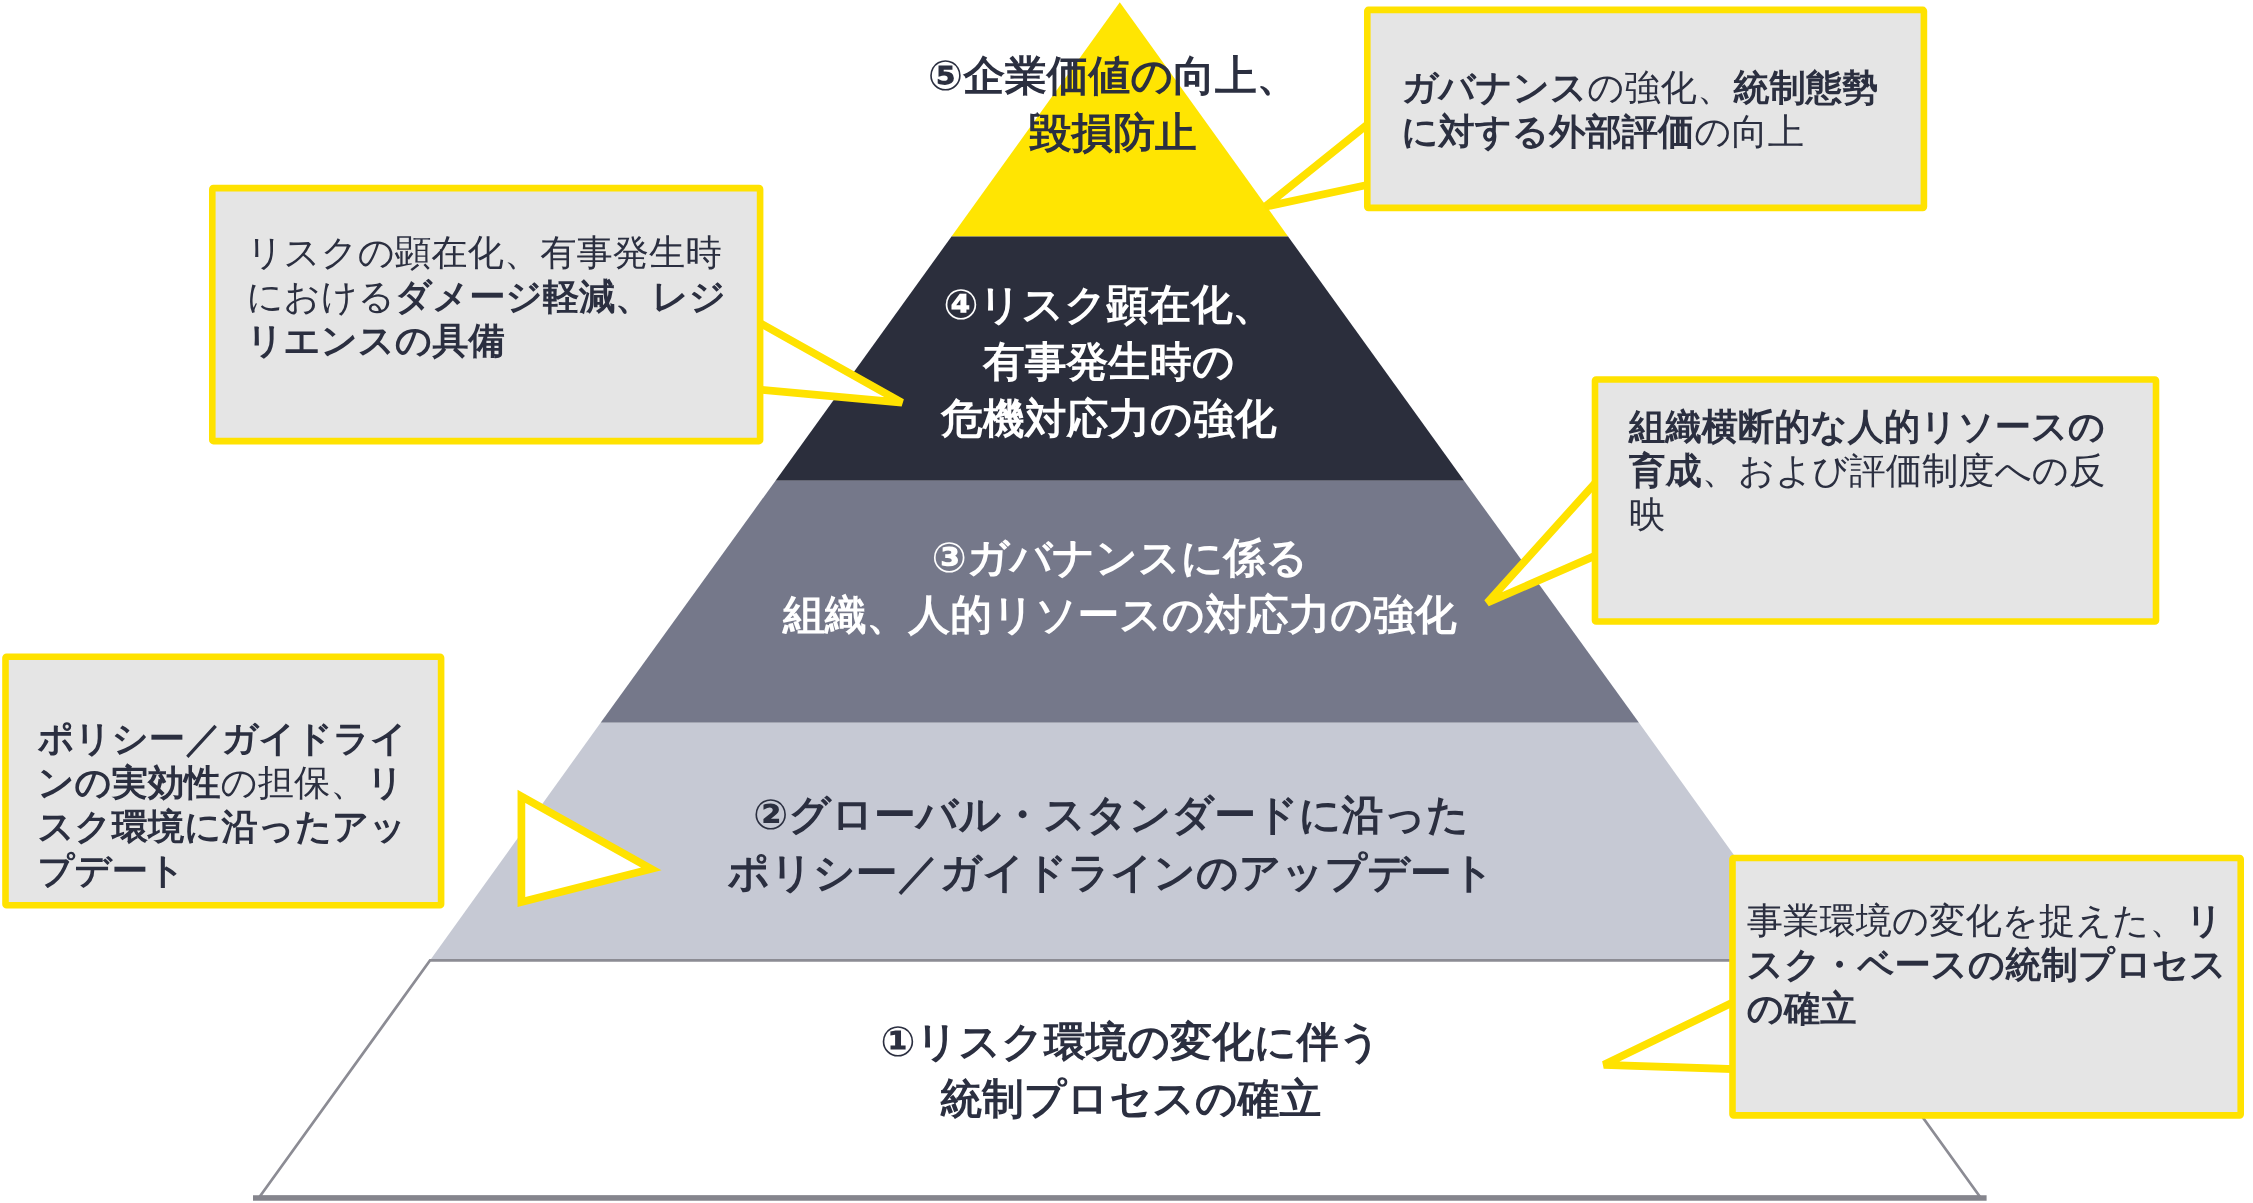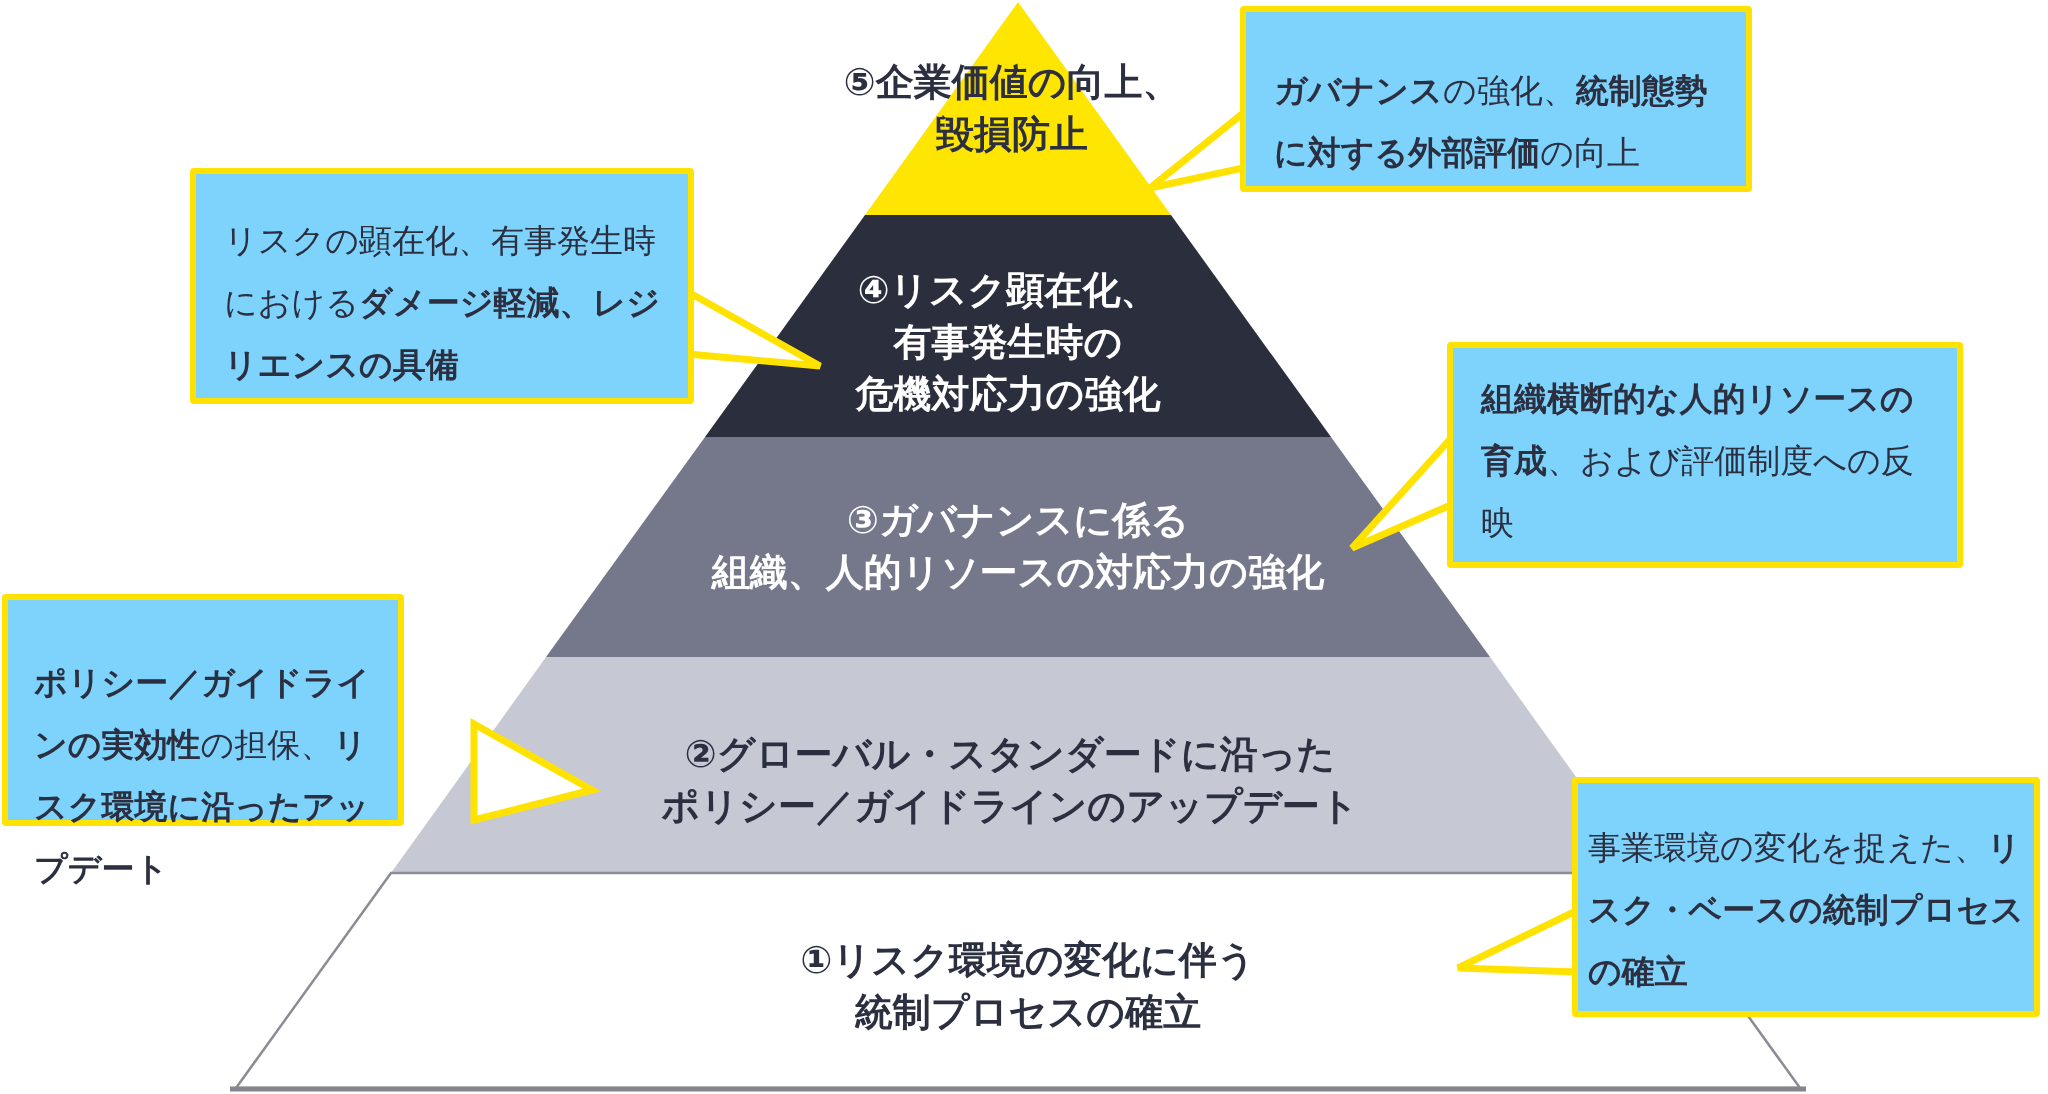--- a/index.html
+++ b/index.html
@@ -15,33 +15,32 @@
   .stage svg { position: absolute; left: 0; top: 0; }
 
   .lvl-label {
     position: absolute;
     width: 900px;
     text-align: center;
     font-weight: 700;
     font-size: 38px;
     line-height: 52px;
     white-space: nowrap;
-    margin-top: 12px;
   }
   .lvl-label.dark  { color: #2B2F40; }
   .lvl-label.light { color: #ffffff; }
 
   .callout {
     position: absolute;
     box-sizing: border-box;
-    background: #7dd3fc;
+    background: #e5e5e5;
     border: 6px solid #FFE200;
     border-radius: 4px;
     font-size: 33px;
-    line-height: 62px;
+    line-height: 40px;
     color: #2B2F40;
     padding: 34px 28px;
     word-break: break-all;
   }
   .callout b { font-weight: 700; }
   .callout span { font-weight: 400; }
 </style>
 </head>
 <body>
 

